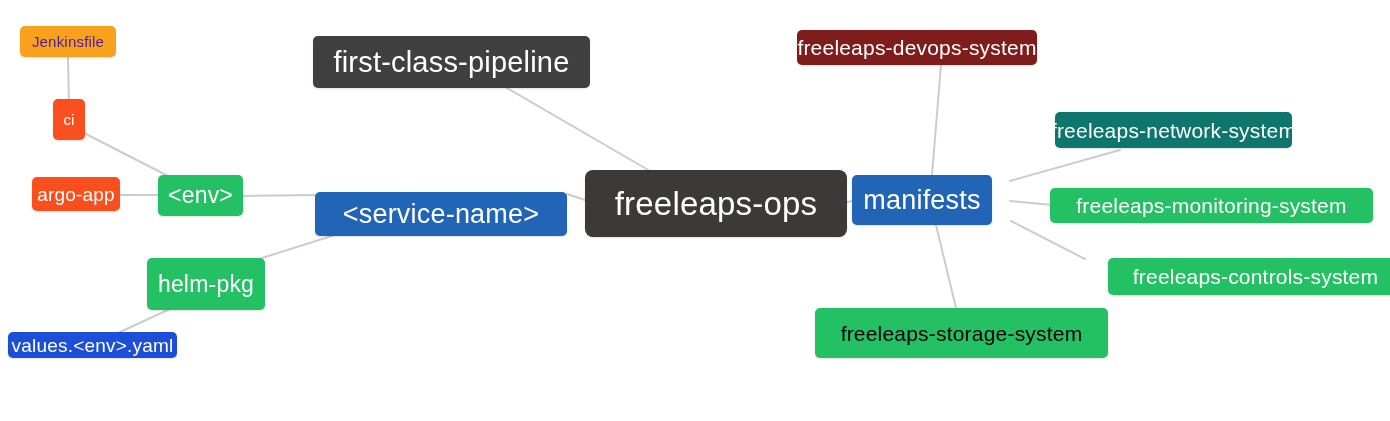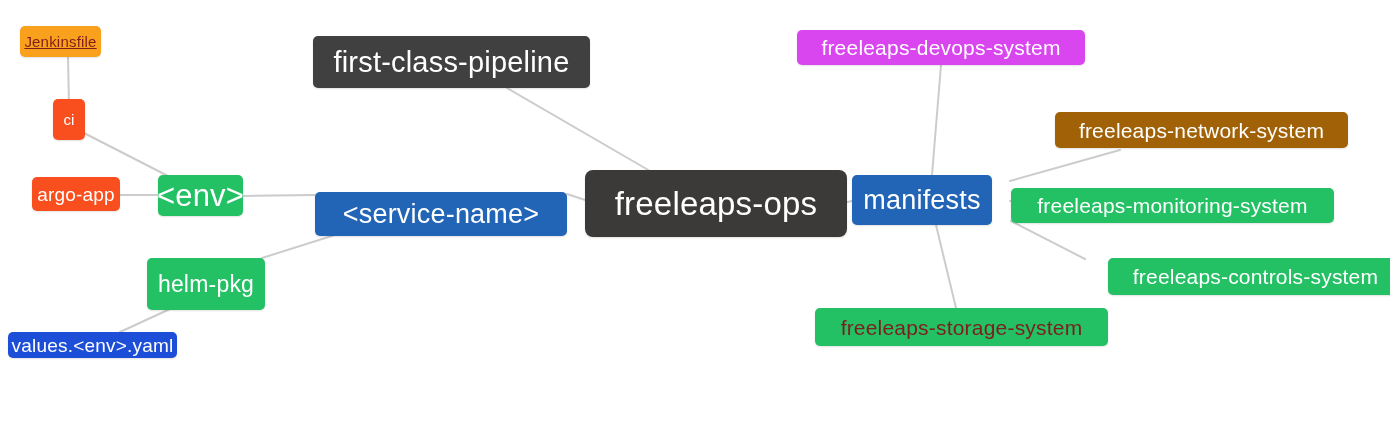--- a/index.html
+++ b/index.html
@@ -51,29 +51,29 @@
       <line x1="507" y1="88" x2="650" y2="171" stroke="#cccccc" stroke-width="2" stroke-linecap="round"></line>
       <line x1="567" y1="194" x2="585" y2="200" stroke="#cccccc" stroke-width="2" stroke-linecap="round"></line>
       <line x1="847" y1="202" x2="852" y2="201" stroke="#cccccc" stroke-width="2" stroke-linecap="round"></line>
       <line x1="932" y1="175" x2="941" y2="65" stroke="#cccccc" stroke-width="2" stroke-linecap="round"></line>
       <line x1="1010" y1="181" x2="1120" y2="150" stroke="#cccccc" stroke-width="2" stroke-linecap="round"></line>
       <line x1="1010" y1="201" x2="1052" y2="205" stroke="#cccccc" stroke-width="2" stroke-linecap="round"></line>
       <line x1="1011" y1="221" x2="1085" y2="259" stroke="#cccccc" stroke-width="2" stroke-linecap="round"></line>
       <line x1="936" y1="225" x2="956" y2="308" stroke="#cccccc" stroke-width="2" stroke-linecap="round"></line>
     </svg>
   <div id="node-layer">
-      <div class="node" style="left: 20px; top: 26px; width: 81px; height: 31px; font-size: 15px; background: rgb(249, 161, 28); color: #7f1d1d; text-decoration: underline;">Jenkinsfile</div>
+      <div class="node" style="left: 20px; top: 26px; width: 96px; height: 31px; font-size: 15px; background: rgb(249, 161, 28); color: #4c1d95;">Jenkinsfile</div>
       <div class="node" style="left: 53px; top: 99px; width: 32px; height: 41px; font-size: 15px; background: rgb(249, 78, 30); color: rgb(255, 255, 255);">ci</div>
       <div class="node" style="left: 32px; top: 177px; width: 88px; height: 34px; font-size: 19px; background: rgb(249, 78, 30); color: rgb(255, 255, 255);">argo-app</div>
-      <div class="node" style="left: 158px; top: 175px; width: 85px; height: 41px; font-size: 31px; background: rgb(35, 192, 100); color: rgb(255, 255, 255);">&lt;env&gt;</div>
+      <div class="node" style="left: 158px; top: 175px; width: 85px; height: 41px; font-size: 23px; background: rgb(35, 192, 100); color: rgb(255, 255, 255);">&lt;env&gt;</div>
       <div class="node" style="left: 147px; top: 258px; width: 118px; height: 52px; font-size: 23px; background: rgb(35, 192, 100); color: rgb(255, 255, 255);">helm-pkg</div>
       <div class="node" style="left: 8px; top: 332px; width: 169px; height: 26px; font-size: 19px; background: #1d4ed8; color: rgb(255, 255, 255);">values.&lt;env&gt;.yaml</div>
       <div class="node" style="left: 313px; top: 36px; width: 277px; height: 52px; font-size: 29px; background: #404040; color: rgb(255, 255, 255);">first-class-pipeline</div>
       <div class="node" style="left: 315px; top: 172px; width: 252px; height: 44px; font-size: 27px; background: rgb(34, 100, 181); color: rgb(255, 255, 255); margin-top: 20px;">&lt;service-name&gt;</div>
       <div class="node" style="left: 585px; top: 170px; width: 262px; height: 67px; font-size: 33px; background: rgb(59, 58, 56); color: rgb(255, 255, 255); border-radius: 8px;">freeleaps-ops</div>
       <div class="node" style="left: 852px; top: 175px; width: 140px; height: 50px; font-size: 27px; background: rgb(34, 100, 181); color: rgb(255, 255, 255);">manifests</div>
-      <div class="node" style="left: 797px; top: 30px; width: 288px; height: 35px; font-size: 21px; background: #d946ef; color: rgb(255, 255, 255);">freeleaps-devops-system</div>
-      <div class="node" style="left: 1055px; top: 112px; width: 293px; height: 36px; font-size: 21px; background: #a16207; color: rgb(255, 255, 255);">freeleaps-network-system</div>
-      <div class="node" style="left: 1011px; top: 188px; width: 323px; height: 35px; font-size: 21px; background: rgb(35, 192, 100); color: rgb(255, 255, 255);">freeleaps-monitoring-system</div>
+      <div class="node" style="left: 797px; top: 30px; width: 240px; height: 35px; font-size: 21px; background: #7f1d1d; color: rgb(255, 255, 255);">freeleaps-devops-system</div>
+      <div class="node" style="left: 1055px; top: 112px; width: 237px; height: 36px; font-size: 21px; background: #0f766e; color: rgb(255, 255, 255);">freeleaps-network-system</div>
+      <div class="node" style="left: 1050px; top: 188px; width: 323px; height: 35px; font-size: 21px; background: rgb(35, 192, 100); color: rgb(255, 255, 255);">freeleaps-monitoring-system</div>
       <div class="node" style="left: 1108px; top: 258px; width: 295px; height: 37px; font-size: 21px; background: rgb(35, 192, 100); color: rgb(255, 255, 255);">freeleaps-controls-system</div>
-      <div class="node" style="left: 815px; top: 308px; width: 293px; height: 38px; font-size: 21px; background: rgb(35, 192, 100); color: #7f1d1d; text-align: center;">freeleaps-storage-system</div>
+      <div class="node" style="left: 815px; top: 308px; width: 293px; height: 50px; font-size: 21px; background: rgb(35, 192, 100); color: #000000; text-align: center;">freeleaps-storage-system</div>
     </div>
 </div>
 
 </body></html>

